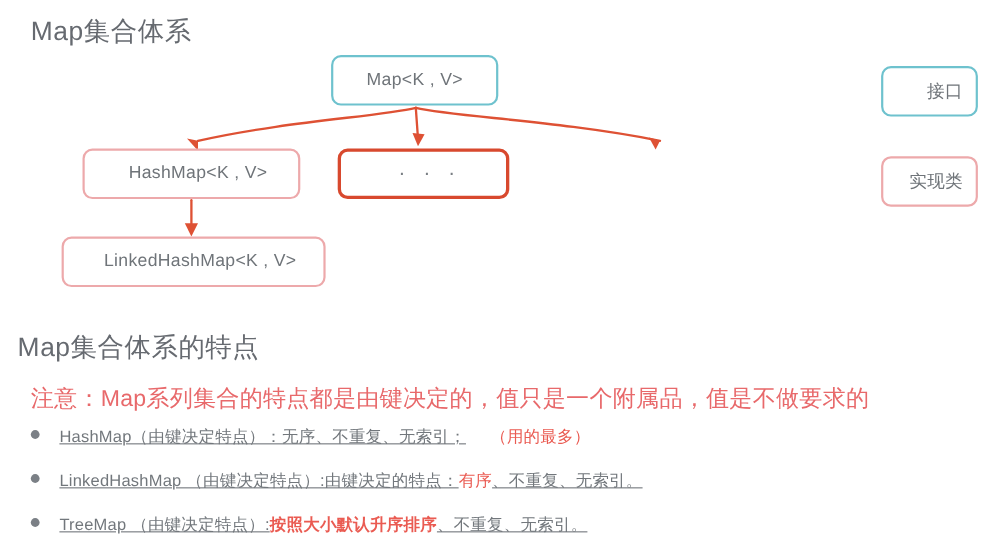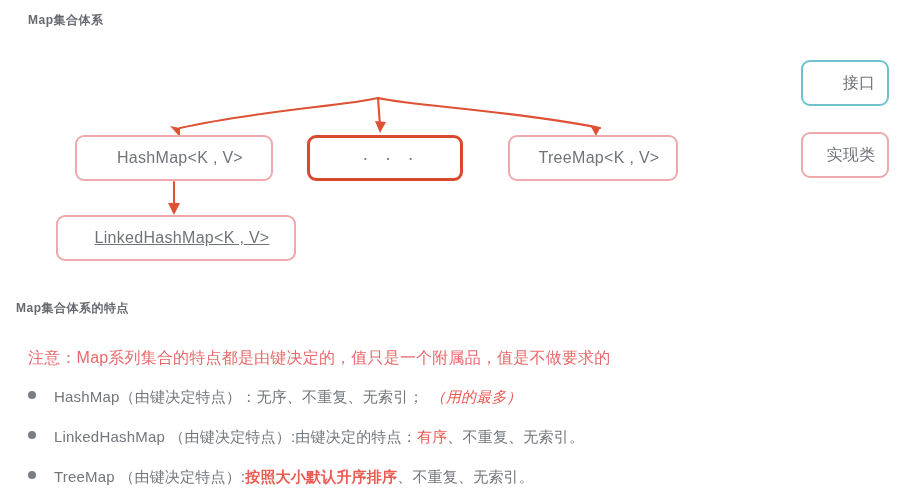--- a/index.html
+++ b/index.html
@@ -12,22 +12,22 @@
     height: 500px;
     position: relative;
     overflow: hidden;
     font-family: "Liberation Sans", "DejaVu Sans", sans-serif;
     -webkit-font-smoothing: antialiased;
   }
 
   
   .h-section {
     position: absolute;
-    font-size: 12px;
-    font-weight: bold;
+    font-size: 24px;
+    font-weight: normal;
     color: #666a70;
     letter-spacing: 0.5px;
     white-space: nowrap;
   }
   #title-map-system { left: 28px; top: 12px; }
   #title-map-features { left: 16px; top: 300px; }
 
   
   #diagram {
     position: absolute;
@@ -69,30 +69,30 @@
     font-size: 19px;
     color: #7a7f84;
     line-height: 6px;
     padding-bottom: 8px;
   }
 
   #node-map        { left: 301px; top: 10px;  width: 152px; height: 46px; }
   #node-hashmap    { left: 75px;  top: 95px;  width: 198px; height: 46px; }
   #node-dots       { left: 307px; top: 95px;  width: 156px; height: 46px; }
   #node-treemap    { left: 508px; top: 95px;  width: 170px; height: 46px; }
-  #node-linkedhm   { left: 56px;  top: 175px; width: 240px; height: 46px; text-decoration: underline; }
+  #node-linkedhm   { left: 56px;  top: 175px; width: 240px; height: 46px; }
 
   #legend-interface { left: 801px; top: 20px; width: 88px; height: 46px; padding-left: 28px; }
-  #legend-impl      { left: 801px; top: 92px; width: 88px; height: 46px; }
+  #legend-impl      { left: 801px; top: 102px; width: 88px; height: 46px; }
 
   
   #note-line {
     position: absolute;
     left: 28px; top: 348px;
-    font-size: 16px;
+    font-size: 21px;
     color: #e8696b;
     white-space: nowrap;
     letter-spacing: 0.2px;
   }
   .bullet-row {
     position: absolute;
     left: 28px;
     font-size: 15px;
     color: #72777c;
     white-space: nowrap;
@@ -107,21 +107,21 @@
   .dot-marker {
     display: inline-block;
     width: 8px; height: 8px;
     border-radius: 50%;
     background: #7b8086;
     margin-right: 18px;
     position: relative;
     top: -3px;
     flex: none;
   }
-  .txt-gray { color: #72777c; }
+  .txt-gray { color: #72777c; text-decoration: underline; }
   .txt-red  { color: #ea5b52; }
   .txt-red-b { color: #ea5b52; font-weight: bold; }
 </style>
 </head>
 <body>
 
 <div class="h-section" id="title-map-system">Map集合体系</div>
 
 <div class="h-section" id="title-map-features">Map集合体系的特点</div>
 
@@ -140,52 +140,52 @@
       <path d="M174,142 L174,168"></path>
     </g>
     <g fill="#de5134">
       <polygon points="180,88 170,86 180,97"></polygon>
       <polygon points="380,93 375,81 386,82"></polygon>
       <polygon points="600,88 590,85 596,96"></polygon>
       <polygon points="174,175 168,163 180,163"></polygon>
     </g>
   </svg>
 
+  <div class="node iface" id="node-map">
+    <span>Map&lt;K , V&gt;</span>
+  </div>
 
   <div class="node impl" id="node-hashmap">
     <span>HashMap&lt;K , V&gt;</span>
   </div>
 
   <div class="node impl highlight" id="node-dots">
     <span class="dots">. . .</span>
   </div>
 
-  <div class="node impl" id="node-treemap">
-    <span>TreeMap&lt;K , V&gt;</span>
-  </div>
 
   <div class="node impl" id="node-linkedhm">
     <span>LinkedHashMap&lt;K , V&gt;</span>
   </div>
 
   <div class="node iface" id="legend-interface">
     <span>接口</span>
   </div>
 
   <div class="node impl" id="legend-impl">
     <span>实现类</span>
   </div>
 </div>
 
 <div id="note-line">注意：Map系列集合的特点都是由键决定的，值只是一个附属品，值是不做要求的</div>
 
 <div class="bullet-row" id="bullet-hashmap">
   <span class="dot-marker"></span>
   <span>
-    <span class="txt-gray">HashMap（由键决定特点）：无序、不重复、无索引；</span><span class="txt-red" style="margin-left:7px;font-style:italic;">（用的最多）</span><span class="txt-gray"></span>
+    <span class="txt-gray">HashMap（由键决定特点）：无序、不重复、无索引；</span><span class="txt-red" style="margin-left:22px;">（用的最多）</span><span class="txt-gray"></span>
   </span>
 </div>
 
 <div class="bullet-row" id="bullet-linkedhm">
   <span class="dot-marker"></span>
   <span>
     <span class="txt-gray">LinkedHashMap （由键决定特点）:由键决定的特点：</span><span class="txt-red">有序</span><span class="txt-gray">、不重复、无索引。</span>
   </span>
 </div>
 

